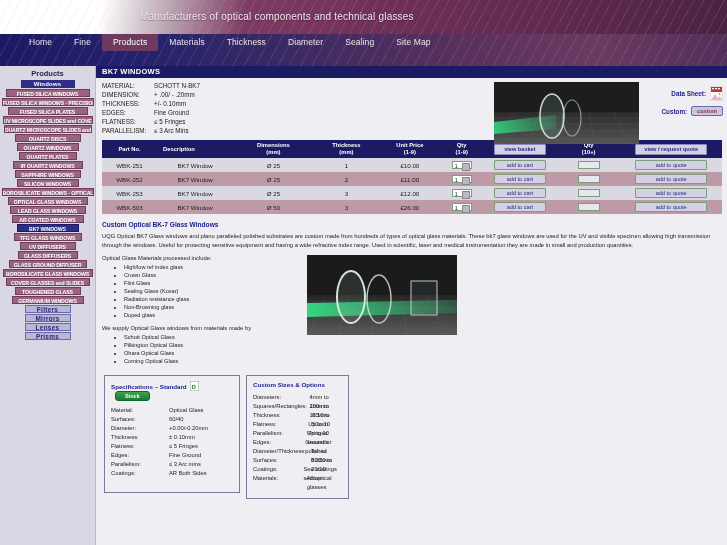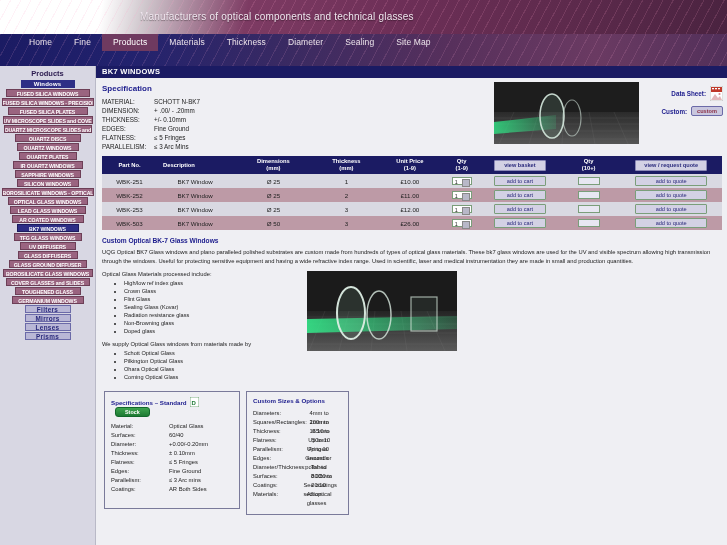--- a/index.html
+++ b/index.html
@@ -243,21 +243,20 @@
           <div class="side-item blue" style="width: 46px;">Mirrors</div>
           <div class="side-item blue" style="width: 46px;">Lenses</div>
           <div class="side-item blue" style="width: 46px;">Prisms</div>
         </div>
     </div>
 
     <div class="main">
       <div class="page-banner">BK7 WINDOWS</div>
 
       <div class="content">
-        <div class="sec-head">Specification</div>
         <div class="spec-table" id="spec-table">
             <div class="spec-row">
               <div class="spec-k">MATERIAL:</div>
               <div class="spec-v">SCHOTT N-BK7</div>
             </div>
             <div class="spec-row">
               <div class="spec-k">DIMENSION:</div>
               <div class="spec-v">+ .00/ - .20mm</div>
             </div>
             <div class="spec-row">

